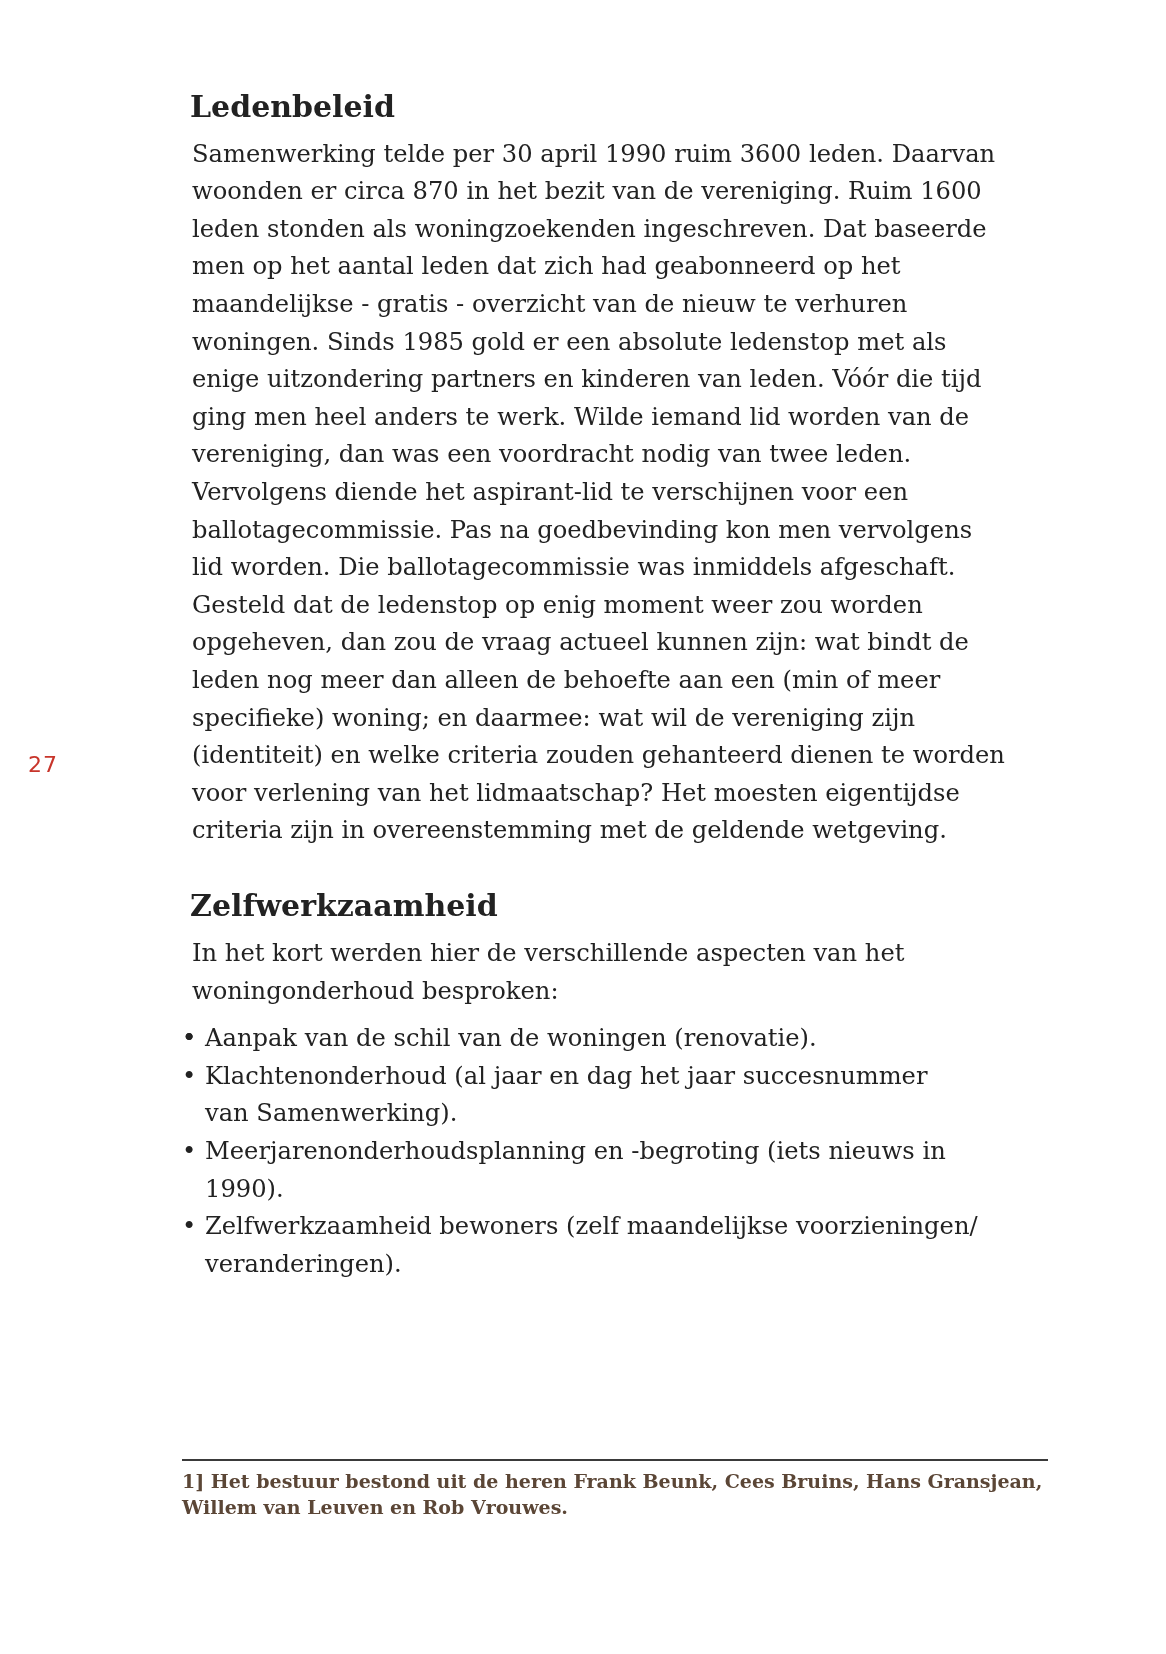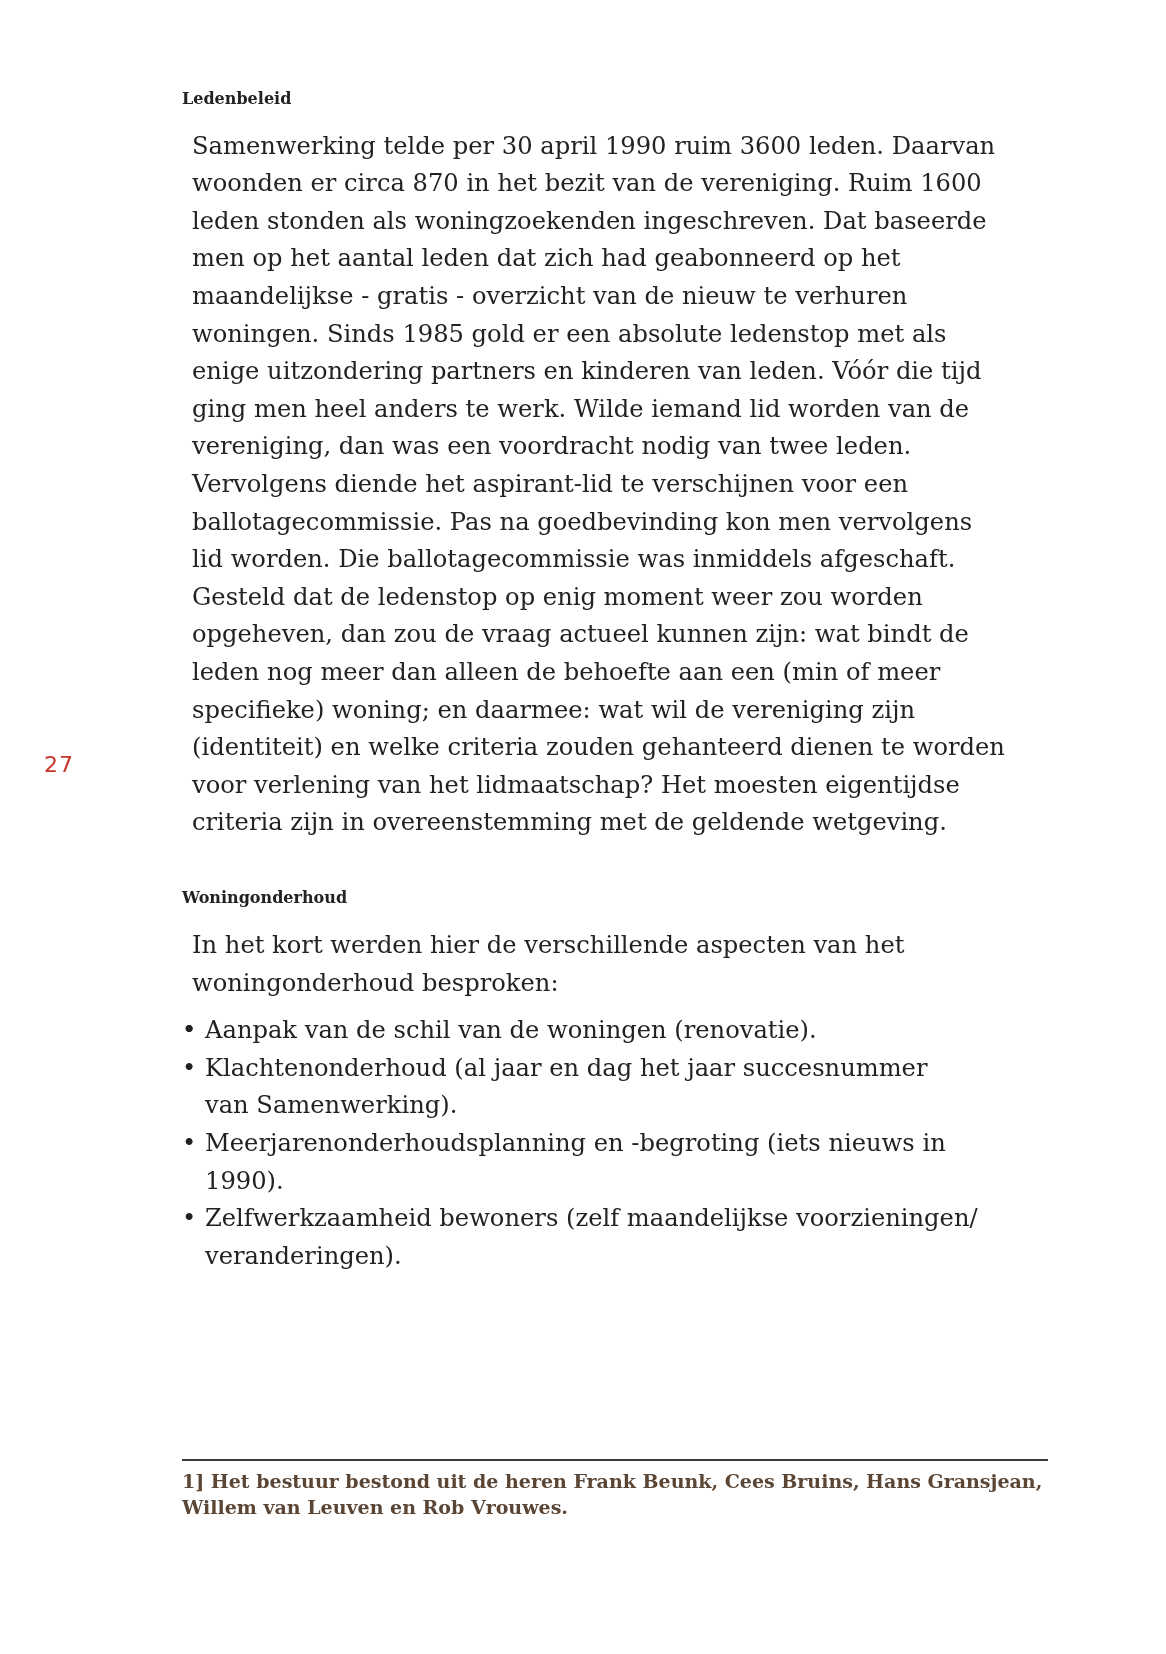--- a/index.html
+++ b/index.html
@@ -1,27 +1,27 @@
 <!DOCTYPE html>
 <html><head>
 <meta charset="utf-8">
 <style>
   html, body { margin: 0; padding: 0; background: #ffffff; }
   body { width: 1166px; height: 1654px; position: relative; overflow: hidden; }
   .page-number {
-    position: absolute; left: 44px; top: 752px;
+    position: absolute; left: 28px; top: 752px;
     font-family: "DejaVu Sans", sans-serif; font-size: 22px; color: #c8352b;
     letter-spacing: 1px;
   }
   .content {
     position: absolute; left: 182px; top: 80px; width: 880px;
     font-family: "DejaVu Serif", serif; color: #222222;
     font-size: 24.2px; line-height: 37.6px;
   }
-  .heading { font-weight: bold; margin: 0; font-size: 16px; line-height: 37.6px; }
+  .heading { font-weight: bold; margin: 8px; font-size: 30px; line-height: 37.6px; }
   .para { margin: 10px; white-space: pre-line; }
   .section + .section { margin-top: 37.6px; }
   ul.bullets { list-style: none; margin: 0; padding: 0; }
   ul.bullets li { position: relative; padding-left: 23px; white-space: pre-line; }
   ul.bullets li .bullet { position: absolute; left: 0; top: 0; }
   .footnote-rule {
     position: absolute; left: 182px; top: 1459px; width: 866px; height: 0;
     border-top: 2px solid #3a3a3a;
   }
   .footnote {
@@ -52,21 +52,21 @@
 lid worden. Die ballotagecommissie was inmiddels afgeschaft.
 Gesteld dat de ledenstop op enig moment weer zou worden
 opgeheven, dan zou de vraag actueel kunnen zijn: wat bindt de
 leden nog meer dan alleen de behoefte aan een (min of meer
 specifieke) woning; en daarmee: wat wil de vereniging zijn
 (identiteit) en welke criteria zouden gehanteerd dienen te worden
 voor verlening van het lidmaatschap? Het moesten eigentijdse
 criteria zijn in overeenstemming met de geldende wetgeving.</p>
   </div>
   <div class="section">
-    <h2 class="heading">Woningonderhoud</h2>
+    <h2 class="heading">Zelfwerkzaamheid</h2>
     <p class="para">In het kort werden hier de verschillende aspecten van het
 woningonderhoud besproken:</p>
     <ul class="bullets">
       <li><span class="bullet">•</span></li>
       <li><span class="bullet">•</span><span>Aanpak van de schil van de woningen (renovatie).</span></li>
       <li><span class="bullet">•</span><span>Klachtenonderhoud (al jaar en dag het jaar succesnummer
 van Samenwerking).</span></li>
       <li><span class="bullet">•</span><span>Meerjarenonderhoudsplanning en -begroting (iets nieuws in
 1990).</span></li>
       <li><span class="bullet">•</span><span>Zelfwerkzaamheid bewoners (zelf maandelijkse voorzieningen/

